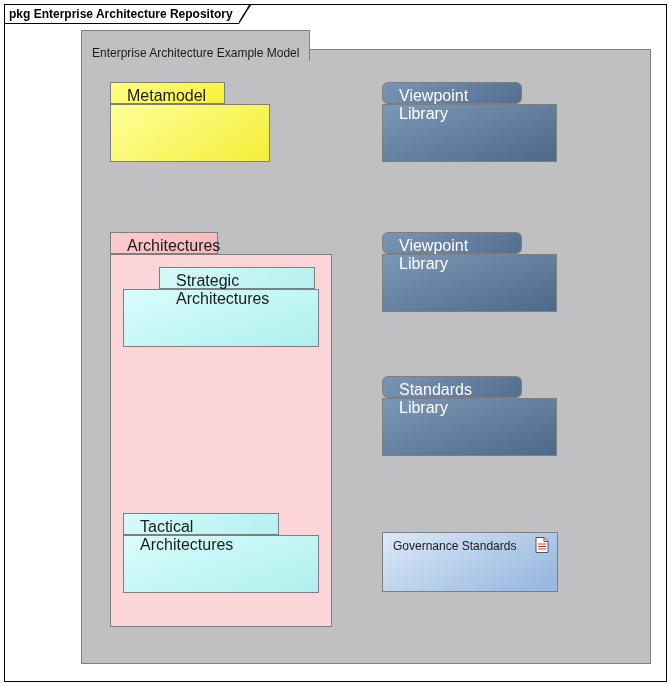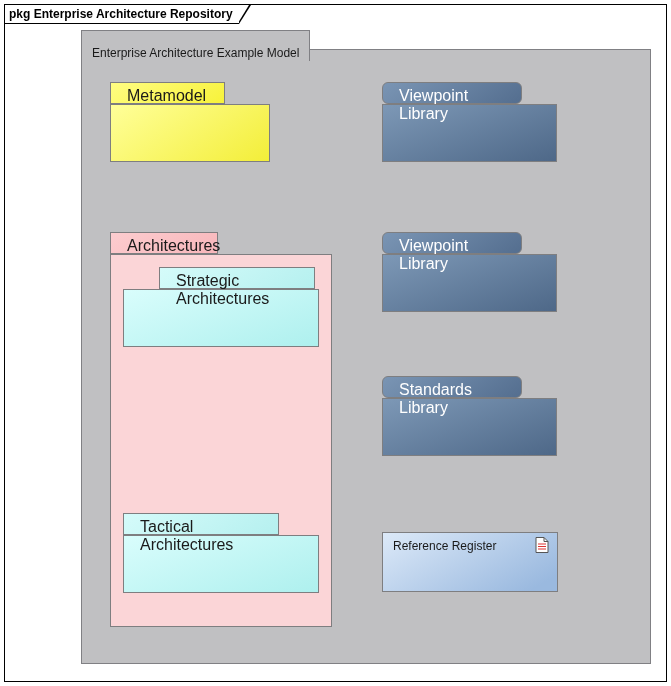--- a/index.html
+++ b/index.html
@@ -173,21 +173,21 @@
       <div class="pkg-tab white" style="width:140px; height:22px;">Viewpoint Library</div>
       <div class="pkg-body" style="position:absolute; top:22px; left:0; width:175px; height:58px;"></div>
     </div>
 
     <div class="pkg bluepkg" style="left:300px; top:326px; width:175px; height:89px;">
       <div class="pkg-tab white" style="width:140px; height:22px;">Standards Library</div>
       <div class="pkg-body" style="position:absolute; top:22px; left:0; width:175px; height:58px;"></div>
     </div>
 
     <div class="gov" style="left:300px; top:482px; width:176px; height:60px;">
-      <span class="label">Reference Register</span>
+      <span class="label">Governance Standards</span>
       <span class="doc-icon">
         <svg width="14" height="16" viewBox="0 0 14 16">
           <path d="M1 0.5 H9 L13 4.5 V15.5 H1 Z" fill="#fff" stroke="#555" stroke-width="1"></path>
           <path d="M9 0.5 V4.5 H13" fill="none" stroke="#555" stroke-width="1"></path>
           <line x1="3" y1="7" x2="11" y2="7" stroke="#d33" stroke-width="1"></line>
           <line x1="3" y1="9.5" x2="11" y2="9.5" stroke="#d33" stroke-width="1"></line>
           <line x1="3" y1="12" x2="11" y2="12" stroke="#d33" stroke-width="1"></line>
         </svg>
       </span>
     </div>

